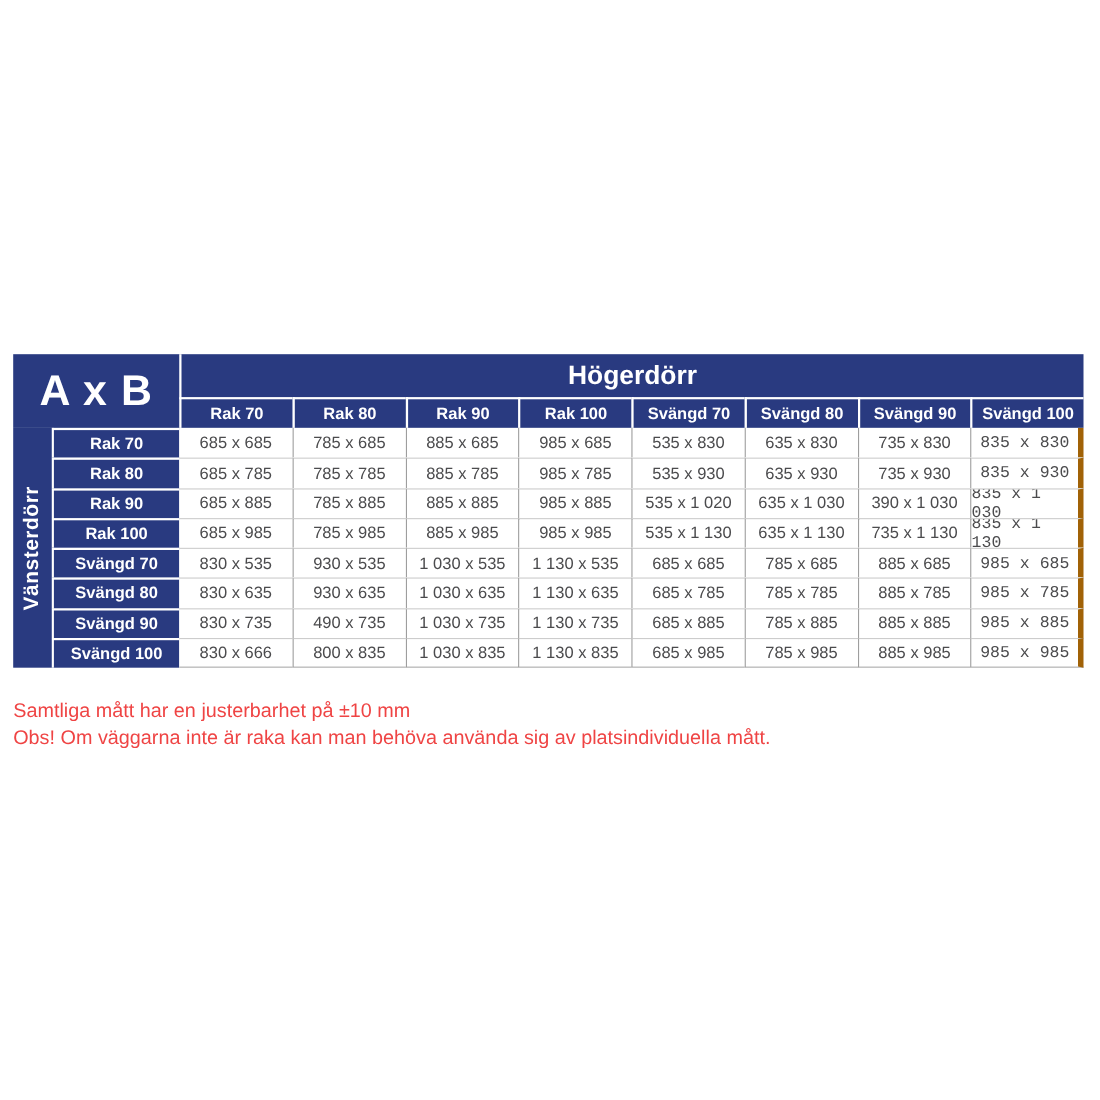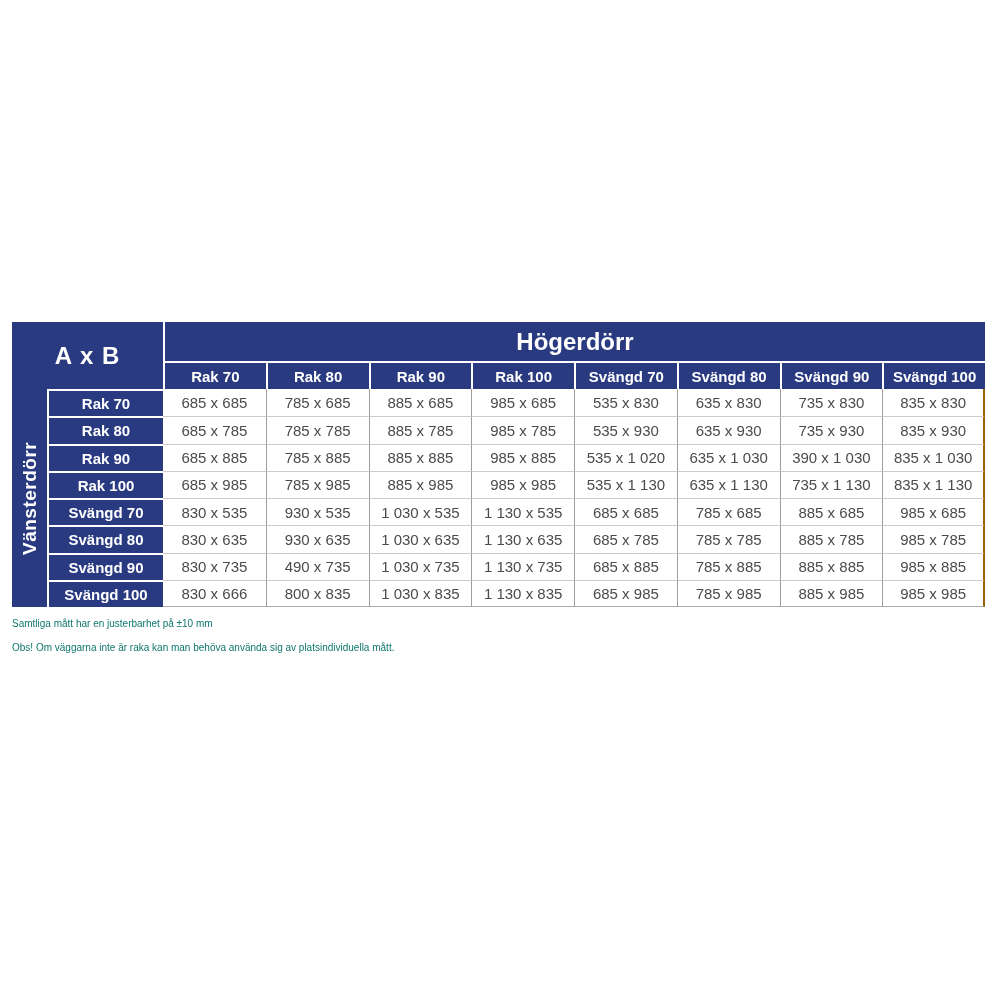--- a/index.html
+++ b/index.html
@@ -17,21 +17,21 @@
     width: 973px; height: 285px;
     display: grid;
     grid-template-columns: 35px 116px repeat(8, 1fr);
     grid-template-rows: 39px 28px repeat(8, 1fr);
   }
   .blue { background: #293a80; color: #ffffff; font-weight: bold; }
   .cell { display: flex; align-items: center; justify-content: center; overflow: hidden; }
 
   .corner {
     grid-row: span 2; grid-column: span 2;
-    font-size: 24px; letter-spacing: 1px;
+    font-size: 39px; letter-spacing: 1px;
   }
   .hgroup {
     grid-column: span 8;
     font-size: 24px;
     border-left: 2px solid #fff;
   }
   .chead {
     font-size: 15px;
     border-left: 2px solid #fff;
     border-top: 2px solid #fff;
@@ -50,29 +50,29 @@
   }
   .dcell {
     background: #ffffff;
     color: #4b4b4d;
     font-size: 15px;
     border-left: 1px solid #9e9e9e;
     border-top: 1px solid #cccccc;
   }
   .dcell.first-col { border-left: none; }
   .dcell.r0 { border-top: none; }
-  .dcell.c7 { border-right: 2px solid #a16207; }
+  .dcell.c7 { border-right: 5px solid #a16207; font-family: Liberation Mono, monospace; }
   .dcell.r7 { border-bottom: 1px solid #ababab; }
 
   
   .notes {
     position: absolute;
-    left: 12px; top: 612px;
-    font-size: 10px;
-    color: #0f766e;
+    left: 12px; top: 634px;
+    font-size: 18px;
+    color: #ef4444;
     line-height: 24px;
   }
 </style>
 </head>
 <body>
 
 <div class="page">
 
   <div class="size-table">
 

